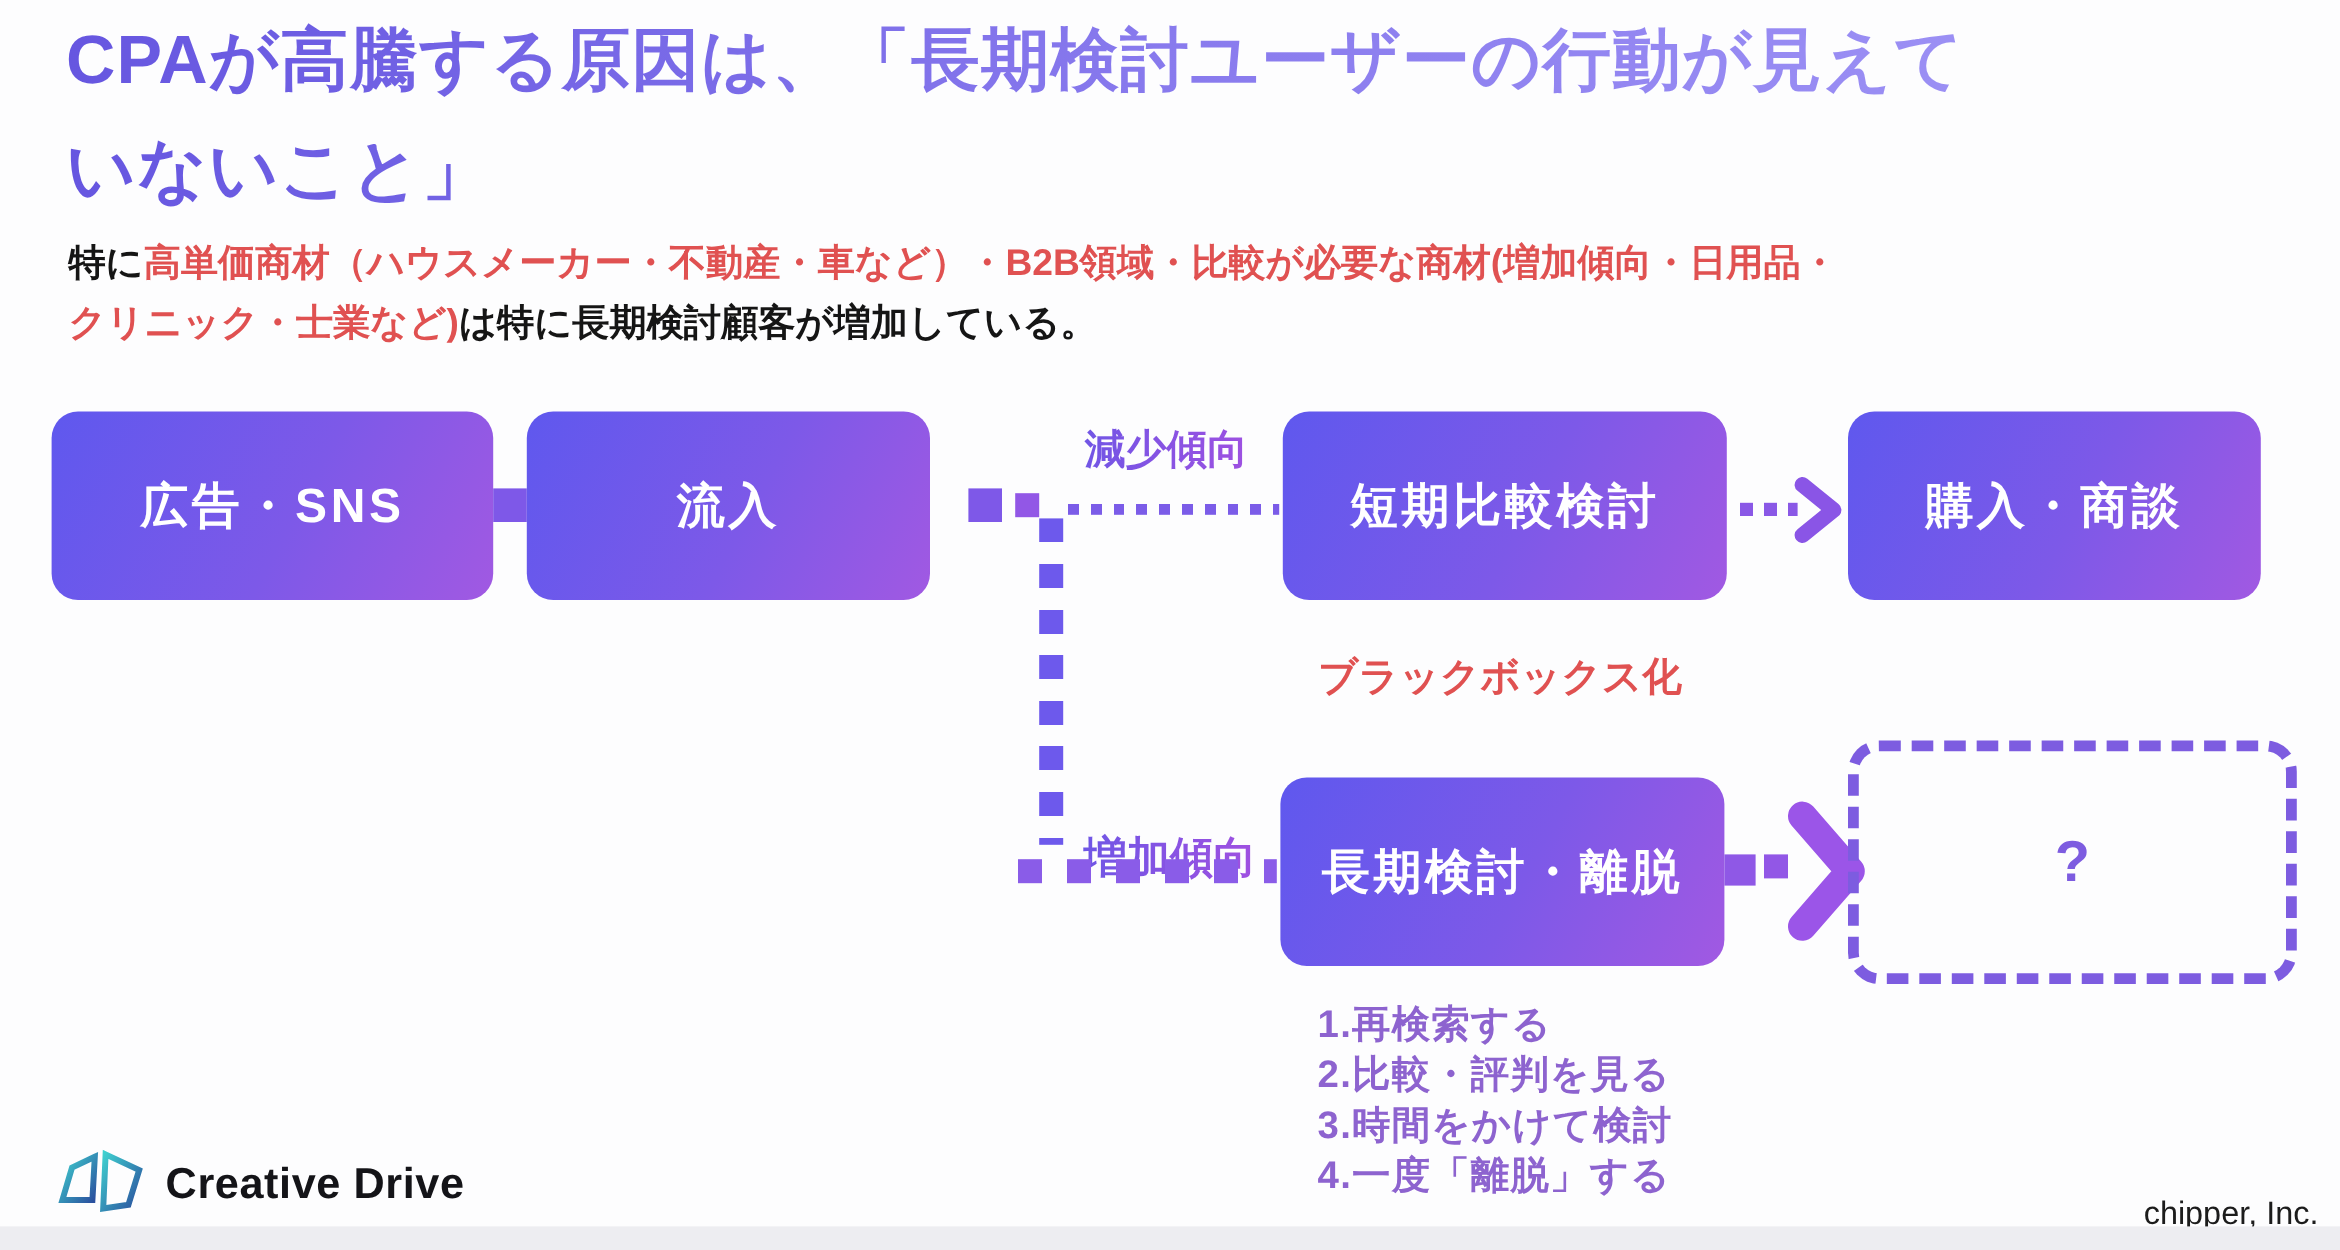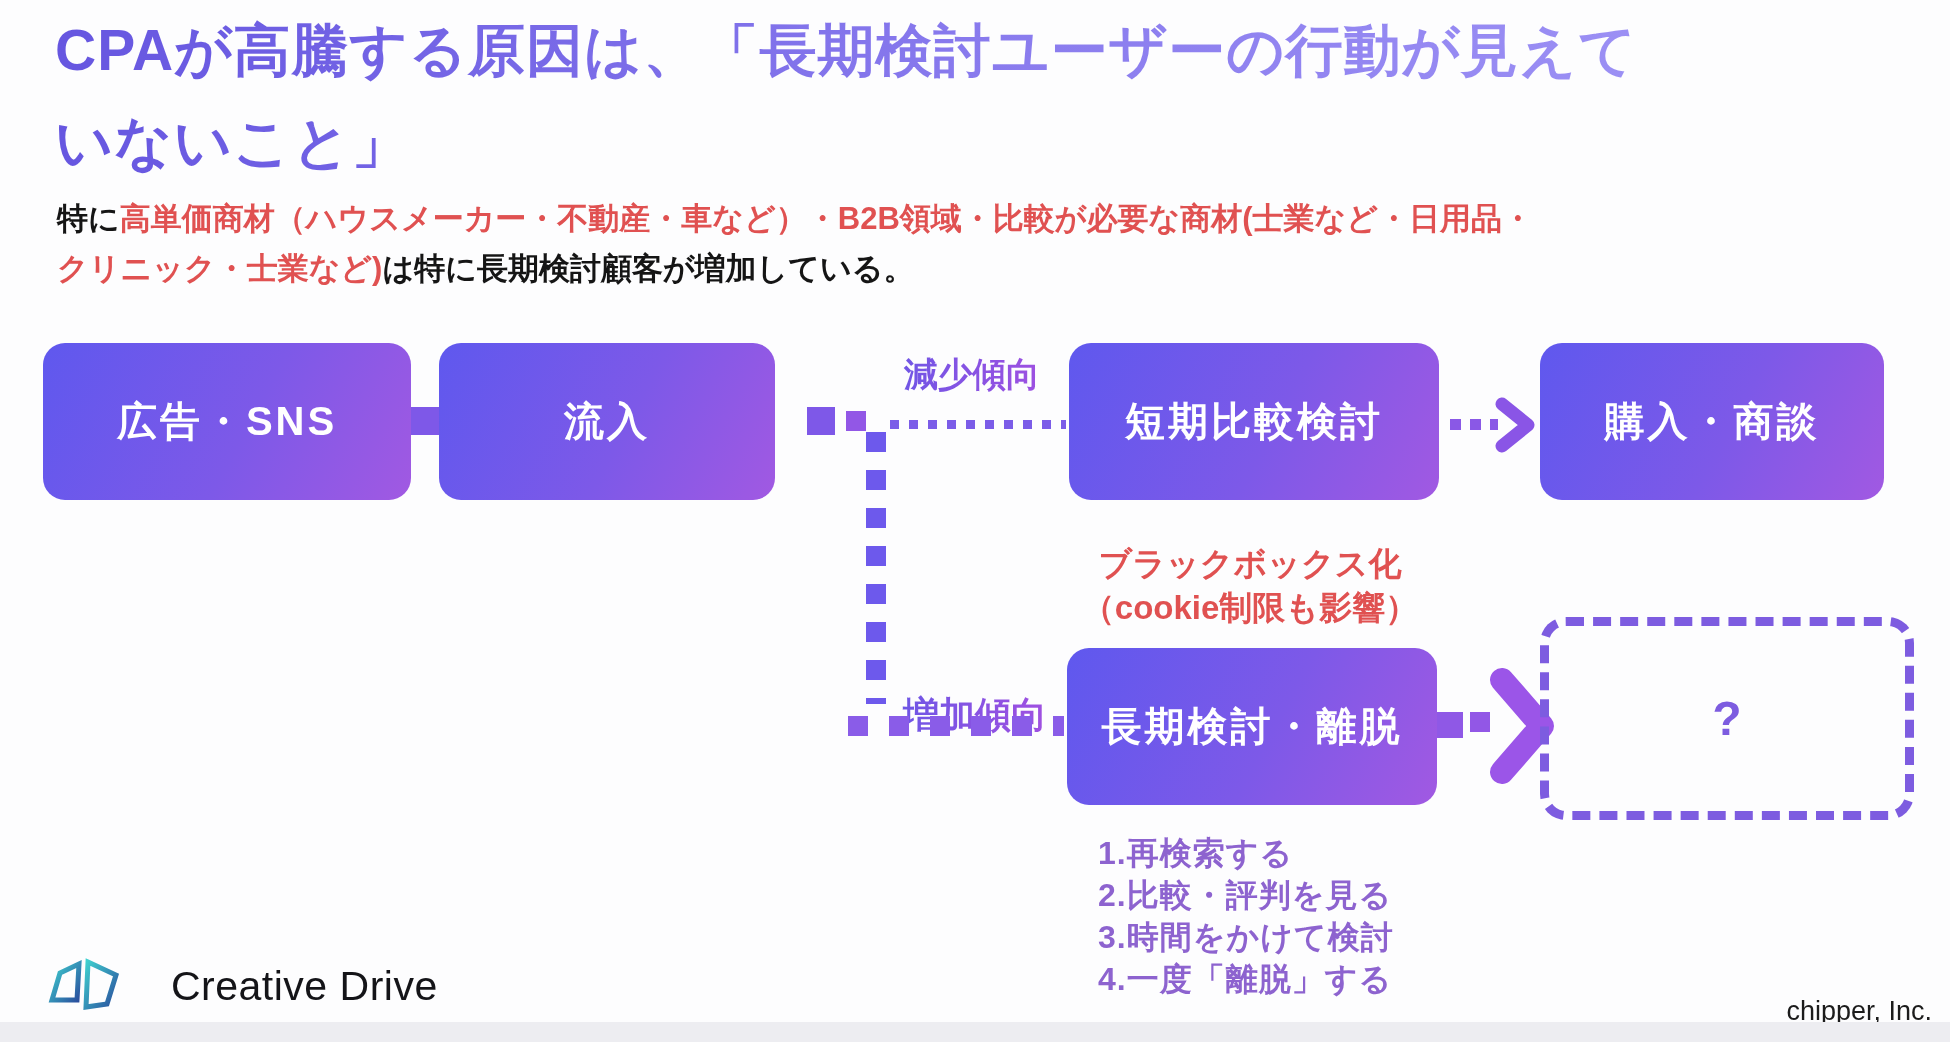--- a/index.html
+++ b/index.html
@@ -84,35 +84,35 @@
     display:flex;align-items:center;justify-content:center;
     color:#7d5ce0;font-size:48px;font-weight:800;
   }
 
   
   .blist{left:1098px;top:832px;font-size:32px;font-weight:700;color:#8d63cf;}
   .blist div{line-height:42px;letter-spacing:1px;}
 
   
   .logo{left:48px;top:958px;display:flex;align-items:center;gap:14px;}
-  .logo-text{font-size:41px;font-weight:400;color:#141418;letter-spacing:0.5px;margin-left:33px;}
+  .logo-text{font-size:36px;font-weight:700;color:#141418;letter-spacing:0.5px;}
   .company{right:18px;top:996px;font-size:27px;color:#1c1c1c;}
   .strip{left:0;top:1022px;width:1950px;height:20px;background:#ededf1;}
   svg{display:block;}
 </style>
 </head>
 <body>
 
 <div class="abs title">
   <span>CPAが高騰する原因は、「長期検討ユーザーの行動が見えて</span><br>
   <span>いないこと」</span>
 </div>
 
 <div class="abs subtitle">
-  <div><span class="blk">特に</span><span class="red">高単価商材（ハウスメーカー・不動産・車など）・B2B領域・比較が必要な商材(士業など・日用品・</span></div>
+  <div><span class="blk">特に</span><span class="red">高単価商材（ハウスメーカー・不動産・車など）・B2B領域・比較が必要な商材(増加傾向・日用品・</span></div>
   <div><span class="red">クリニック・士業など)</span><span class="blk">は特に長期検討顧客が増加している。</span></div>
 </div>
 
 <div class="abs fbox b-ads">広告・SNS</div>
 <div class="abs nub nub1"></div>
 <div class="abs fbox b-inflow">流入</div>
 <div class="abs nub nub2"></div>
 <div class="abs junction-sq"></div>
 
 <div class="abs lbl-grad lbl-decrease">減少傾向</div>
@@ -123,21 +123,20 @@
 <div class="abs dots-top-arrow"></div>
 <svg class="abs" style="left:1494px;top:396px;" width="50" height="58" viewBox="0 0 50 58">
   <polyline points="8,8 34,29 8,50" fill="none" stroke="#8a55e6" stroke-width="13" stroke-linecap="round" stroke-linejoin="round"></polyline>
 </svg>
 
 <div class="abs fbox b-purchase">購入・商談</div>
 
 <div class="abs vline"></div>
 <div class="abs lbl-blackbox">
   <div>ブラックボックス化</div>
-  <div>（cookie制限も影響）</div>
 </div>
 
 <div class="abs lbl-grad lbl-increase">増加傾向</div>
 <div class="abs hdash-increase"></div>
 
 <div class="abs fbox b-long">長期検討・離脱</div>
 
 <div class="abs nub nub3"></div>
 <div class="abs sq-dot"></div>
 <svg class="abs" style="left:1486px;top:666px;" width="76" height="120" viewBox="0 0 76 120">

